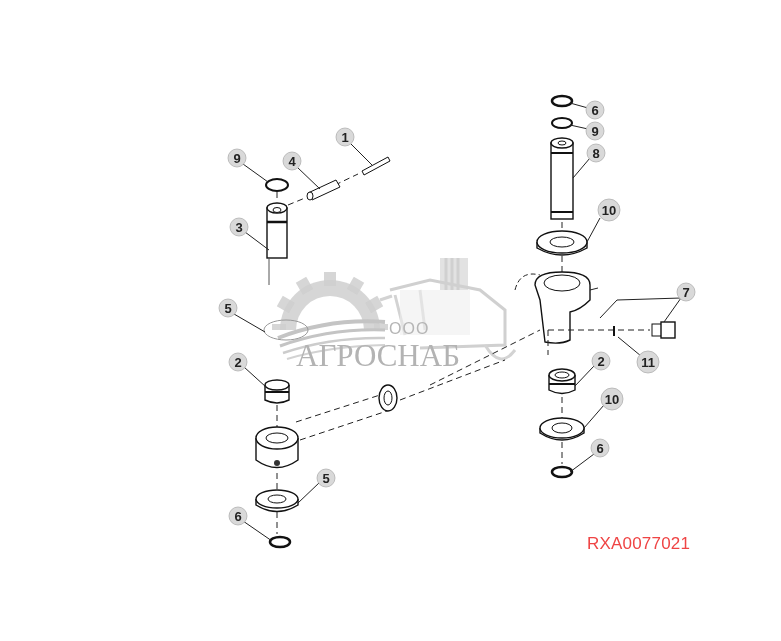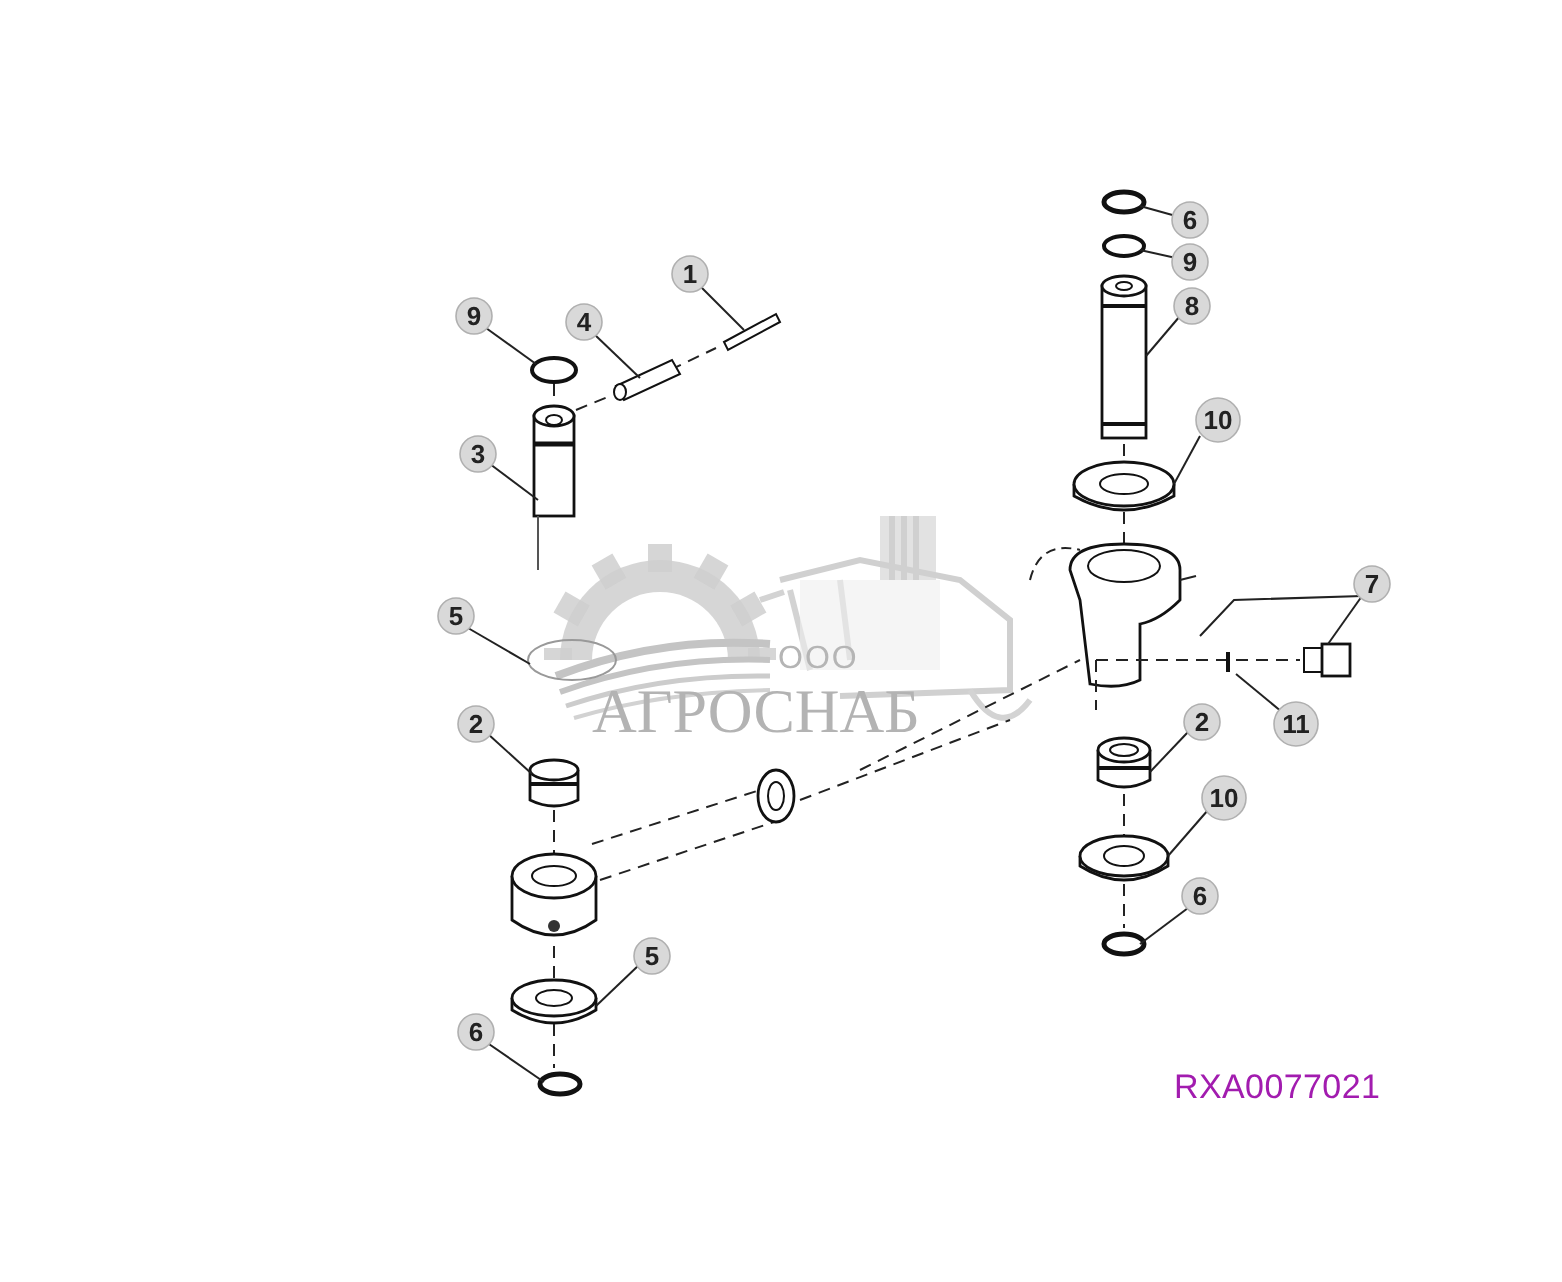--- a/index.html
+++ b/index.html
@@ -6,21 +6,21 @@
     body { width: 781px; height: 641px; position: relative; overflow: hidden; font-family: "Liberation Sans", sans-serif; }
     #diagram { position: absolute; left: 0; top: 0; width: 781px; height: 641px; }
     .callout-circle { fill: #d9d9d9; stroke: #b0b0b0; stroke-width: 0.8; }
     .callout-text { font-family: "Liberation Sans", sans-serif; font-weight: bold; font-size: 13px; fill: #222; text-anchor: middle; dominant-baseline: central; }
     .leader { stroke: #222; stroke-width: 1; fill: none; }
     .part { stroke: #111; stroke-width: 1.4; fill: #fff; }
     .part-thin { stroke: #111; stroke-width: 1; fill: #fff; }
     .dash { stroke: #222; stroke-width: 1; stroke-dasharray: 6 4; fill: none; }
     .wm { fill: #cfcfcf; opacity: 0.85; }
     .wm-stroke { stroke: #c8c8c8; fill: none; }
-    #figure-id { position: absolute; left: 587px; top: 534px; font-size: 17px; color: #a21caf; font-family: "Liberation Sans", sans-serif; letter-spacing: 0.2px; }
+    #figure-id { position: absolute; left: 587px; top: 534px; font-size: 17px; color: #ef4444; font-family: "Liberation Sans", sans-serif; letter-spacing: 0.2px; }
   </style>
 </head>
 <body>
 
 <svg id="diagram" viewBox="0 0 781 641" xmlns="http://www.w3.org/2000/svg">
 
   <g>
 
     <g>
       <circle cx="330" cy="330" r="50" class="wm"></circle>

